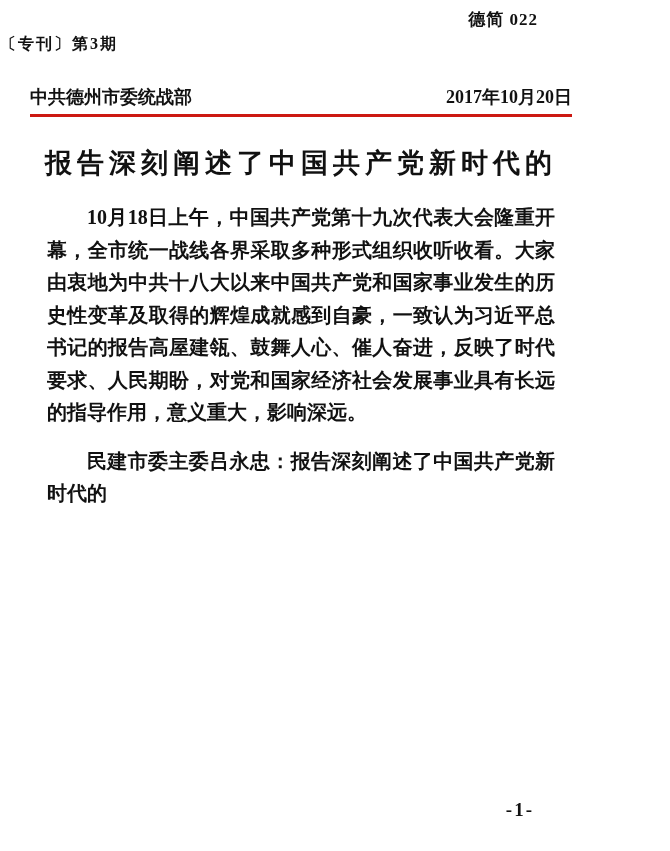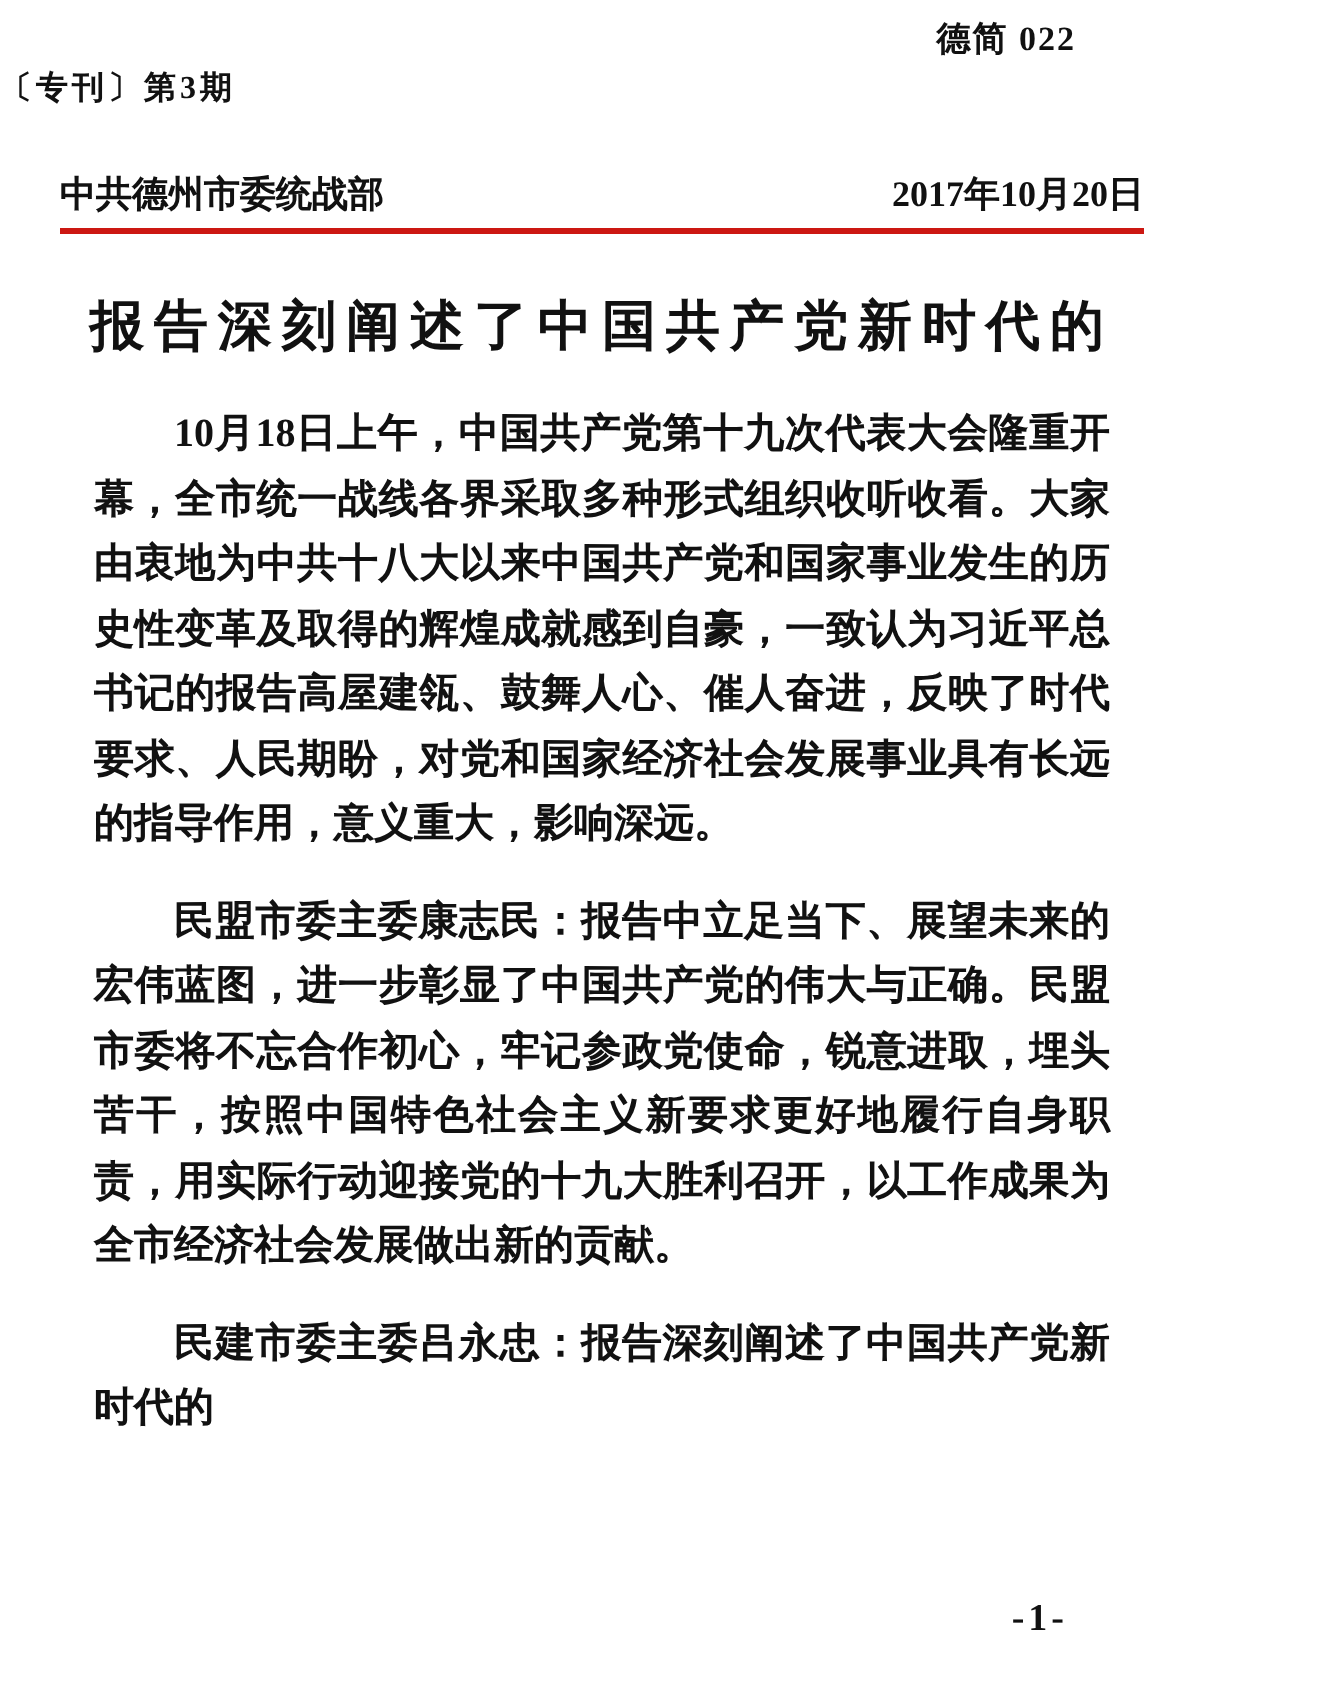--- a/index.html
+++ b/index.html
@@ -106,22 +106,19 @@
 
   <div class="red-rule"></div>
 
   <h2 class="article-title">报告深刻阐述了中国共产党新时代的</h2>
 
   <div class="body-text">
     <p>
       <span class="para-lead"></span><span>10月18日上午，中国共产党第十九次代表大会隆重开幕，全市统一战线各界采取多种形式组织收听收看。大家由衷地为中共十八大以来中国共产党和国家事业发生的历史性变革及取得的辉煌成就感到自豪，一致认为习近平总书记的报告高屋建瓴、鼓舞人心、催人奋进，反映了时代要求、人民期盼，对党和国家经济社会发展事业具有长远的指导作用，意义重大，影响深远。</span>
     </p>
     <p>
-      <span class="para-lead">民盟市委主委康志民：</span><span>报告中立足当下、展望未来的宏伟蓝图，进一步彰显了中国共产党的伟大与正确。民盟市委将不忘合作初心，牢记参政党使命，锐意进取，埋头苦干，按照中国特色社会主义新要求更好地履行自身职责，用实际行动迎接党的十九大胜利召开，以工作成果为全市经济社会发展做出新的贡献。</span>
-    </p>
-    <p>
       <span class="para-lead">民建市委主委吕永忠：</span><span>报告深刻阐述了中国共产党新时代的</span>
     </p>
   </div>
 
   <div class="page-number">-1-</div>
 
 </div>
 
 </body></html>

